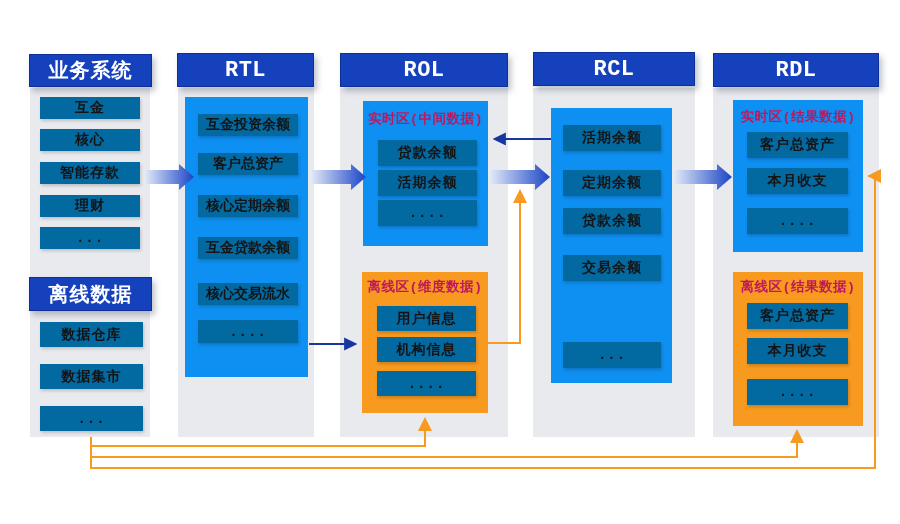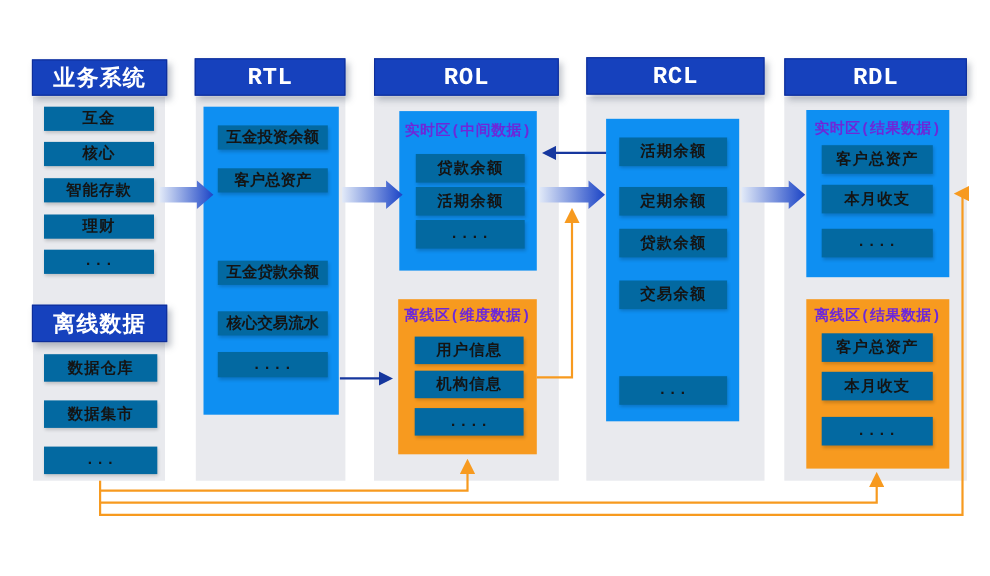--- a/index.html
+++ b/index.html
@@ -13,21 +13,21 @@
     display:flex;align-items:center;justify-content:center;
     border:1px solid #0E2E9A;box-sizing:border-box;
     box-shadow:3px 4px 6px rgba(70,80,100,0.35);
     letter-spacing:0.5px;
   }
   .hdr.en{font-size:22px;text-align:center;}
   .hdr.cn{font-size:20px;letter-spacing:1px;}
   .bluebox{position:absolute;background:#0E8FF2;}
   .orangebox{position:absolute;background:#F79A1F;}
   .boxtitle{
-    position:absolute;text-align:center;color:#6d28d9;font-weight:bold;
+    position:absolute;text-align:center;color:#be185d;font-weight:bold;
     font-size:13.5px;letter-spacing:0.5px;
   }
   .witem{
     position:absolute;background:#0369a1;display:flex;align-items:center;
     justify-content:center;font-size:14px;font-weight:bold;color:#141414;
     box-shadow:1px 2px 3px rgba(0,0,0,0.18);letter-spacing:1px;
   }
   .flows{position:absolute;left:0;top:0;pointer-events:none;}
 </style>
 </head>
@@ -54,20 +54,21 @@
   <div class="witem" style="left:40px;top:195px;width:100px;height:22px">理财</div>
   <div class="witem" style="left:40px;top:227px;width:100px;height:22px">...</div>
 
   <div class="witem" style="left:40px;top:322px;width:103px;height:25px">数据仓库</div>
   <div class="witem" style="left:40px;top:364px;width:103px;height:25px">数据集市</div>
   <div class="witem" style="left:40px;top:406px;width:103px;height:25px">...</div>
 
   <div class="bluebox" style="left:185px;top:97px;width:123px;height:280px"></div>
   <div class="witem" style="left:198px;top:114px;width:100px;height:22px;letter-spacing:0">互金投资余额</div>
   <div class="witem" style="left:198px;top:153px;width:100px;height:22px;letter-spacing:0">客户总资产</div>
+  <div class="witem" style="left:198px;top:195px;width:100px;height:22px;letter-spacing:0">核心定期余额</div>
   <div class="witem" style="left:198px;top:237px;width:100px;height:22px;letter-spacing:0">互金贷款余额</div>
   <div class="witem" style="left:198px;top:283px;width:100px;height:22px;letter-spacing:0">核心交易流水</div>
   <div class="witem" style="left:198px;top:320px;width:100px;height:23px">....</div>
 
   <div class="bluebox" style="left:363px;top:101px;width:125px;height:145px"></div>
   <div class="boxtitle" style="left:363px;top:110px;width:125px">实时区(中间数据)</div>
   <div class="witem" style="left:378px;top:140px;width:99px;height:26px">贷款余额</div>
   <div class="witem" style="left:378px;top:170px;width:99px;height:26px">活期余额</div>
   <div class="witem" style="left:378px;top:200px;width:99px;height:26px">....</div>
 

